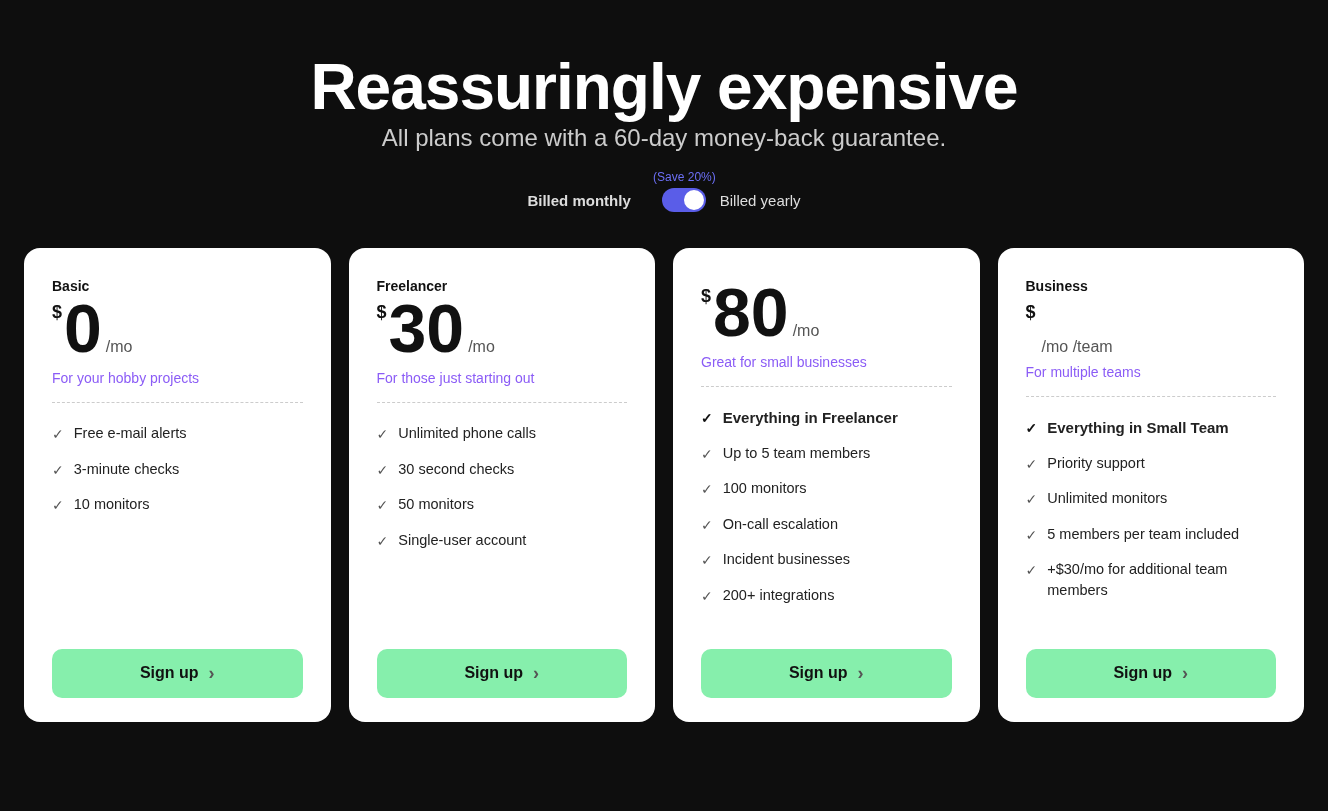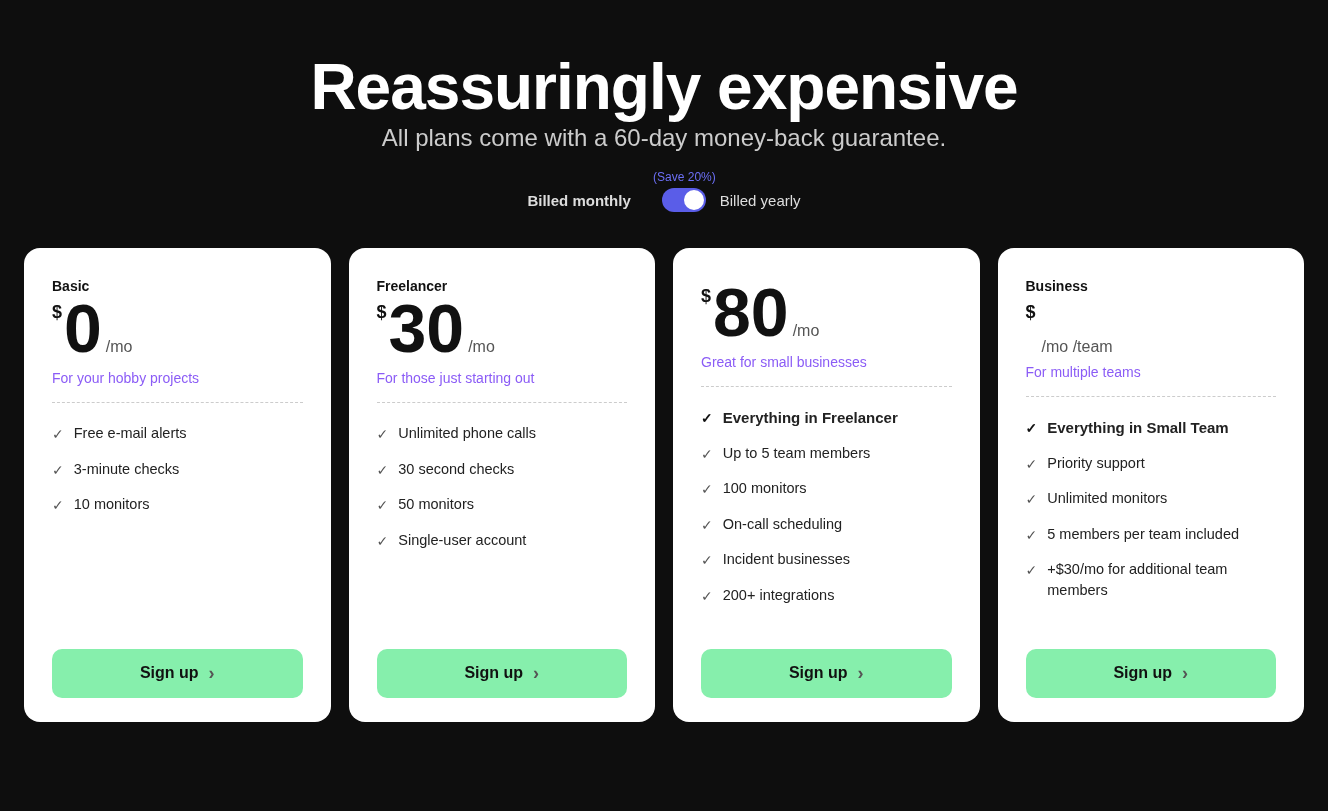--- a/index.html
+++ b/index.html
@@ -306,21 +306,21 @@
         <li class="feature-item">
           <span class="check-icon">✓</span>
           <span>Up to 5 team members</span>
         </li>
         <li class="feature-item">
           <span class="check-icon">✓</span>
           <span>100 monitors</span>
         </li>
         <li class="feature-item">
           <span class="check-icon">✓</span>
-          <span>On-call scheduling</span>
+          <span>On-call escalation</span>
         </li>
         <li class="feature-item">
           <span class="check-icon">✓</span>
           <span>Incident businesses</span>
         </li>
         <li class="feature-item">
           <span class="check-icon">✓</span>
           <span>200+ integrations</span>
         </li>
       </ul>

